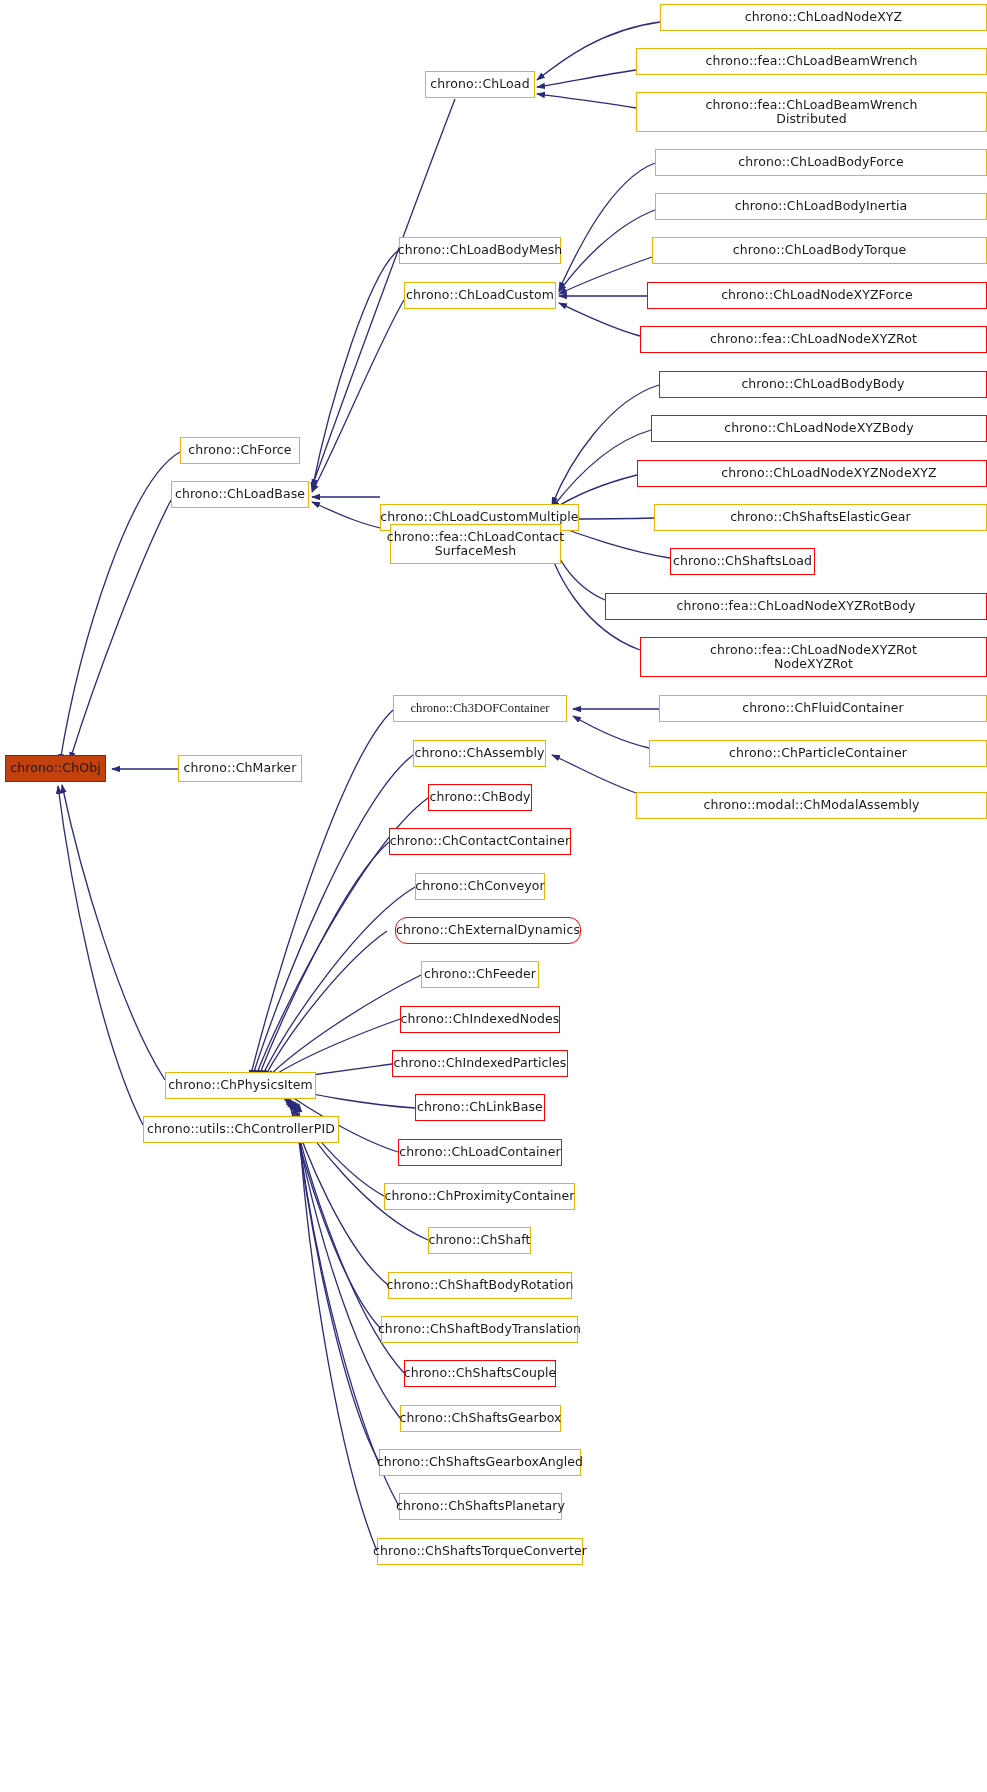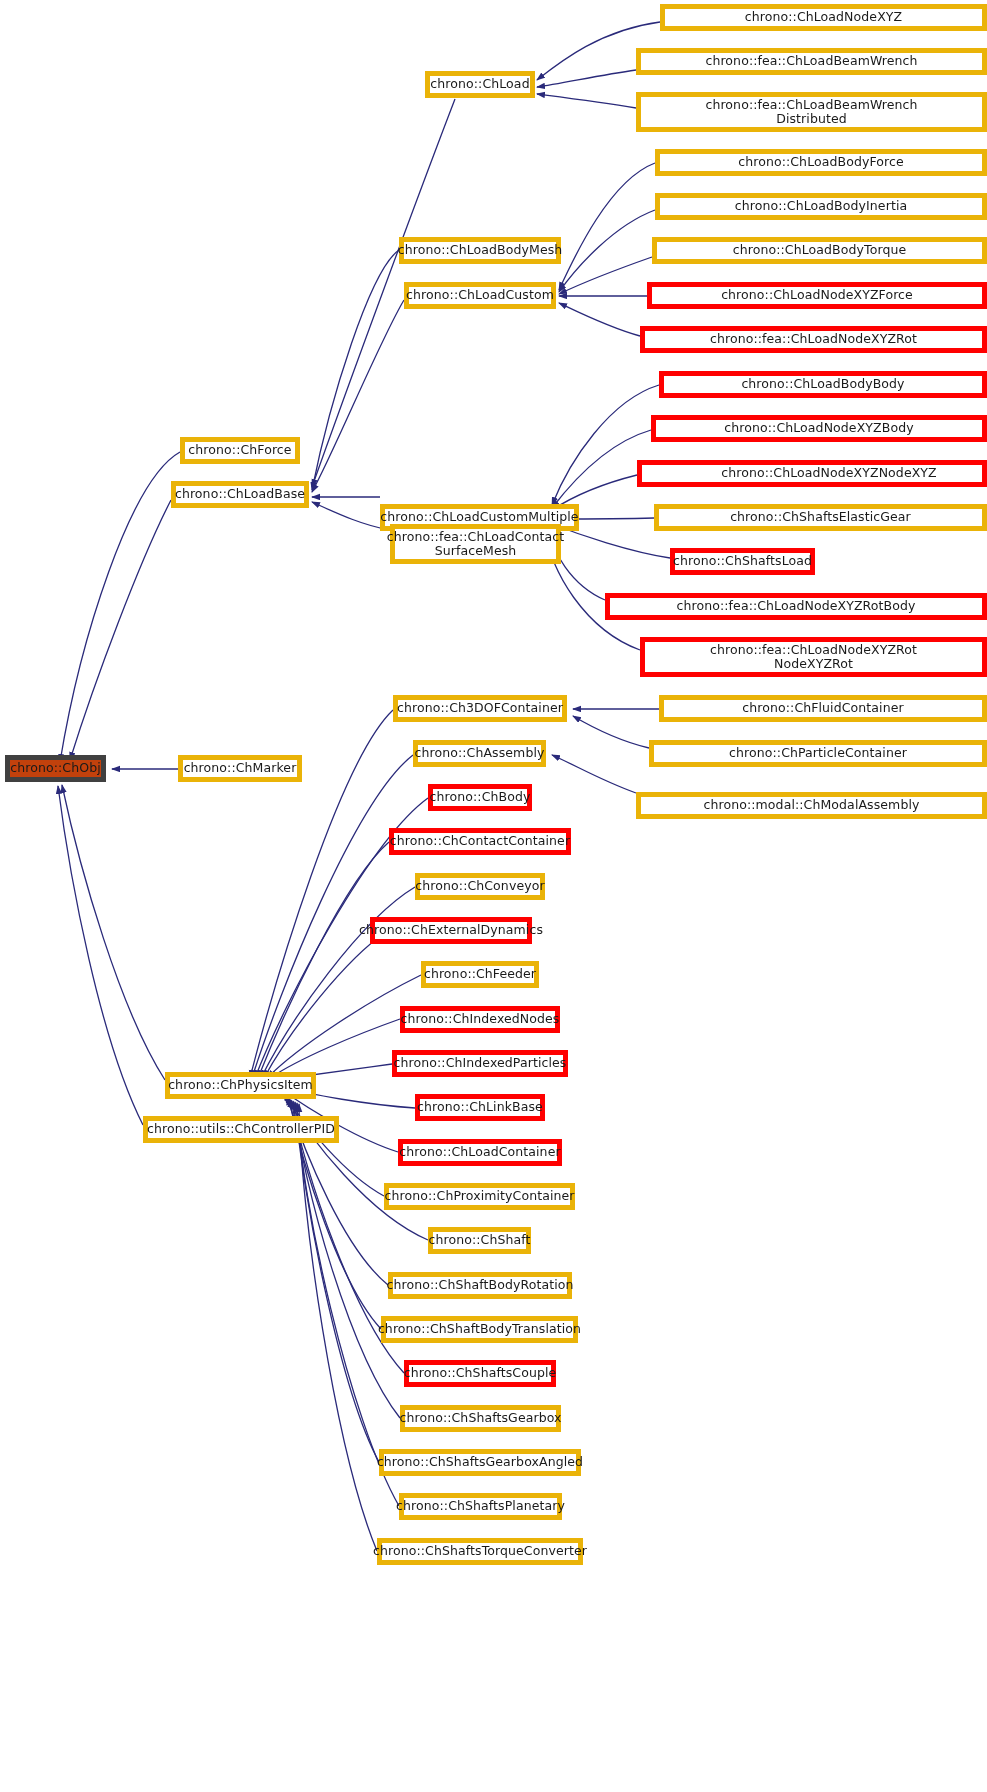--- a/index.html
+++ b/index.html
@@ -22,21 +22,21 @@
     pointer-events:none;
   }
   .node{
     position:absolute;
     box-sizing:border-box;
     display:flex;
     align-items:center;
     justify-content:center;
     text-align:center;
     background:#ffffff;
-    border:5px solid #eab308;
+    border:1px solid #eab308;
     color:#1a1a1a;
     font-size:12.5px;
     line-height:14.5px;
     letter-spacing:0.1px;
     white-space:pre-line;
     padding:0 4px;
     cursor:pointer;
   }
   .node.red{
     border-color:#ff0000;
@@ -126,29 +126,29 @@
       <div class="node" style="left: 654px; top: 504px; width: 333px; height: 27px;">chrono::ChShaftsElasticGear</div>
       <div class="node red" style="left: 670px; top: 548px; width: 145px; height: 27px;">chrono::ChShaftsLoad</div>
       <div class="node red" style="left: 605px; top: 593px; width: 382px; height: 27px;">chrono::fea::ChLoadNodeXYZRotBody</div>
       <div class="node red" style="left: 640px; top: 637px; width: 347px; height: 40px;">chrono::fea::ChLoadNodeXYZRot
 NodeXYZRot</div>
       <div class="node" style="left: 380px; top: 504px; width: 199px; height: 27px;">chrono::ChLoadCustomMultiple</div>
       <div class="node" style="left: 390px; top: 524px; width: 171px; height: 40px;">chrono::fea::ChLoadContact
 SurfaceMesh</div>
       <div class="node" style="left: 180px; top: 437px; width: 120px; height: 27px;">chrono::ChForce</div>
       <div class="node" style="left: 171px; top: 481px; width: 138px; height: 27px;">chrono::ChLoadBase</div>
-      <div class="node" style="left: 393px; top: 695px; width: 174px; height: 27px;">chrono::Ch3DOFContainer</div>
+      <div class="node" style="left: 393px; top: 695px; width: 174px; height: 27px; font-family: Liberation Serif, serif;">chrono::Ch3DOFContainer</div>
       <div class="node" style="left: 659px; top: 695px; width: 328px; height: 27px;">chrono::ChFluidContainer</div>
       <div class="node" style="left: 413px; top: 740px; width: 133px; height: 27px;">chrono::ChAssembly</div>
       <div class="node" style="left: 649px; top: 740px; width: 338px; height: 27px;">chrono::ChParticleContainer</div>
       <div class="node red" style="left: 428px; top: 784px; width: 104px; height: 27px;">chrono::ChBody</div>
       <div class="node" style="left: 636px; top: 792px; width: 351px; height: 27px;">chrono::modal::ChModalAssembly</div>
       <div class="node red" style="left: 389px; top: 828px; width: 182px; height: 27px;">chrono::ChContactContainer</div>
       <div class="node" style="left: 415px; top: 873px; width: 130px; height: 27px;">chrono::ChConveyor</div>
-      <div class="node red" style="left: 370px; top: 917px; width: 162px; height: 27px;">chrono::ChExternalDynamics</div>
+      <div class="node red" style="left: 395px; top: 917px; width: 186px; height: 27px; border-radius: 12px;">chrono::ChExternalDynamics</div>
       <div class="node" style="left: 421px; top: 961px; width: 118px; height: 27px;">chrono::ChFeeder</div>
       <div class="node red" style="left: 400px; top: 1006px; width: 160px; height: 27px;">chrono::ChIndexedNodes</div>
       <div class="node red" style="left: 392px; top: 1050px; width: 176px; height: 27px;">chrono::ChIndexedParticles</div>
       <div class="node red" style="left: 415px; top: 1094px; width: 130px; height: 27px;">chrono::ChLinkBase</div>
       <div class="node red" style="left: 398px; top: 1139px; width: 164px; height: 27px;">chrono::ChLoadContainer</div>
       <div class="node" style="left: 384px; top: 1183px; width: 191px; height: 27px;">chrono::ChProximityContainer</div>
       <div class="node" style="left: 428px; top: 1227px; width: 103px; height: 27px;">chrono::ChShaft</div>
       <div class="node" style="left: 388px; top: 1272px; width: 184px; height: 27px;">chrono::ChShaftBodyRotation</div>
       <div class="node" style="left: 381px; top: 1316px; width: 197px; height: 27px;">chrono::ChShaftBodyTranslation</div>
       <div class="node red" style="left: 404px; top: 1360px; width: 152px; height: 27px;">chrono::ChShaftsCouple</div>

